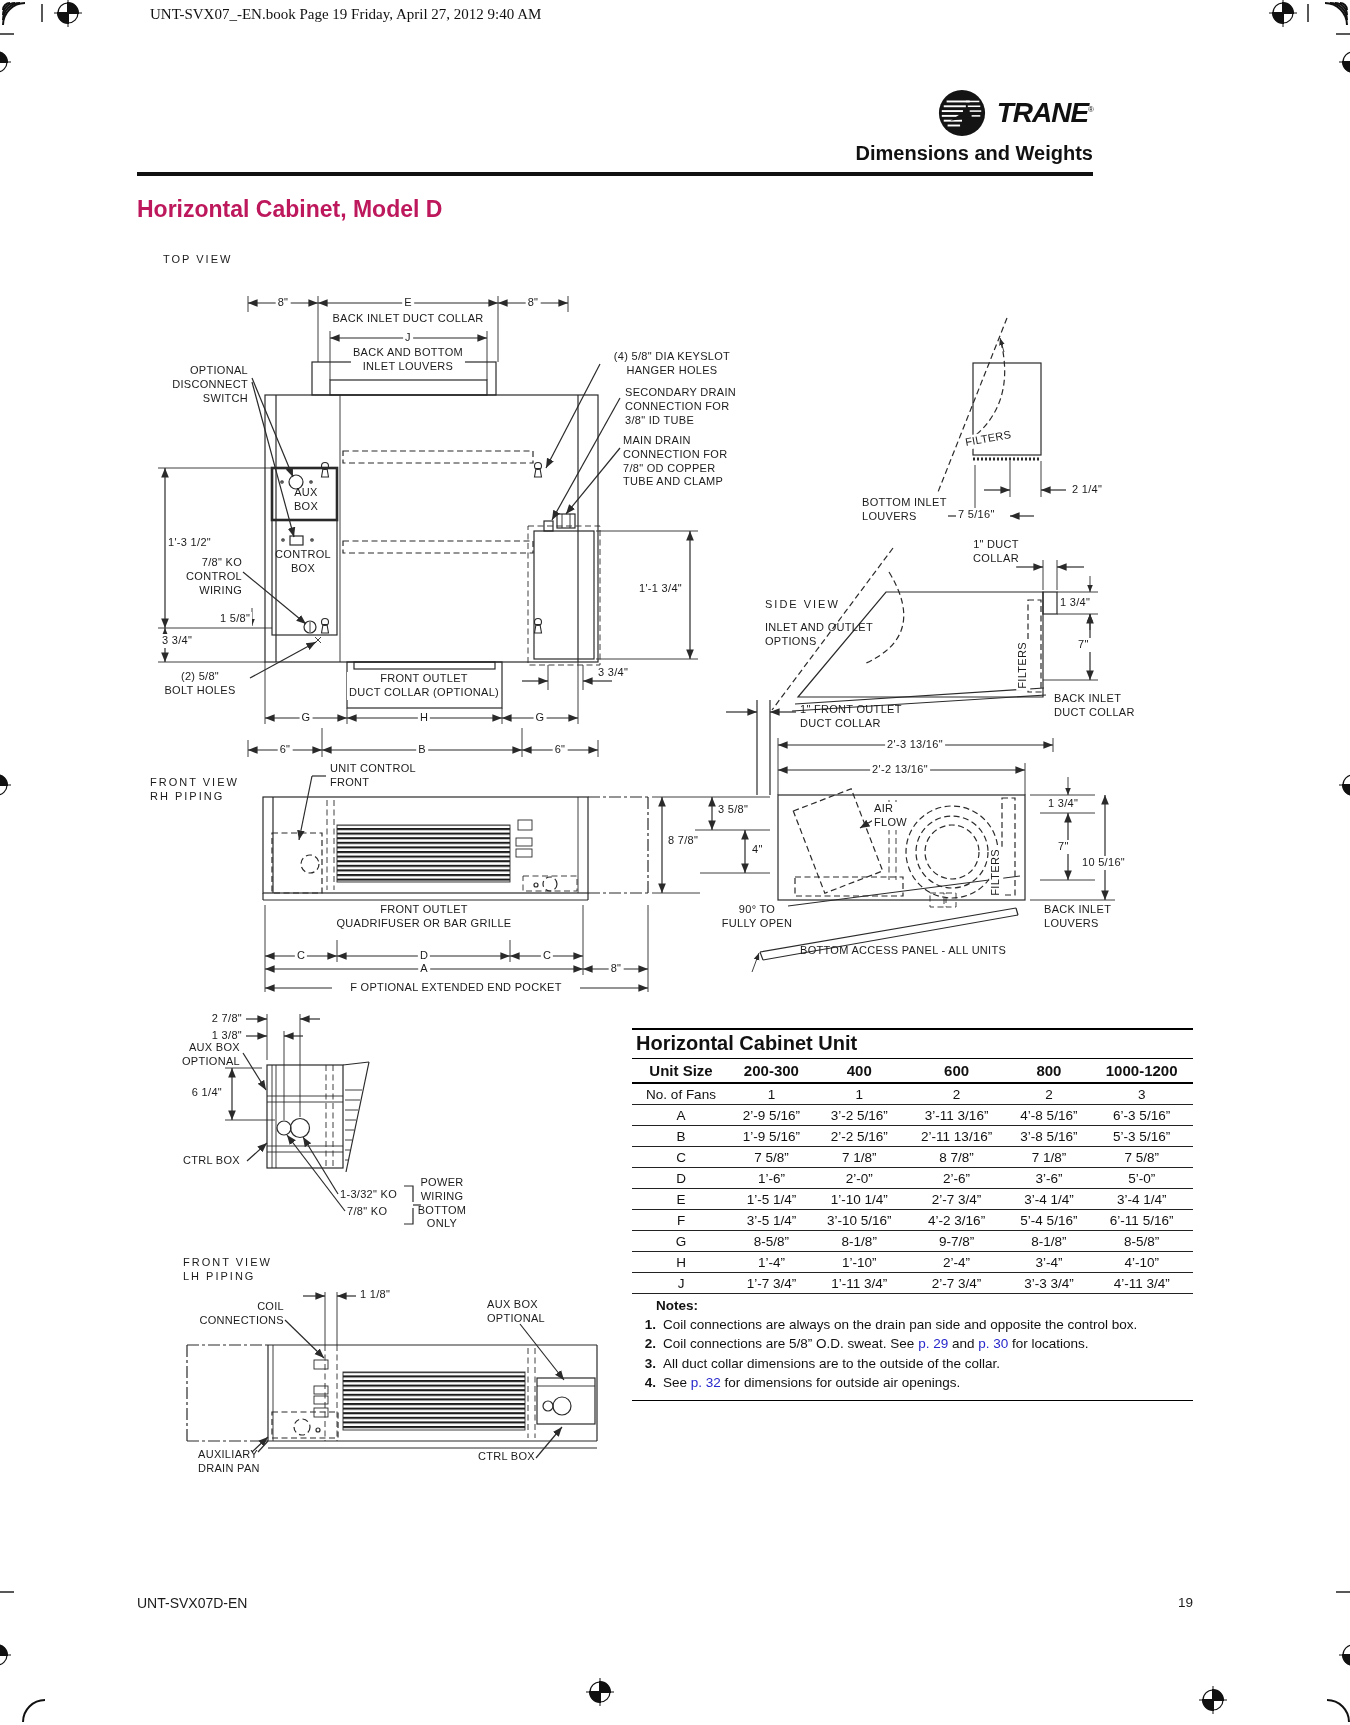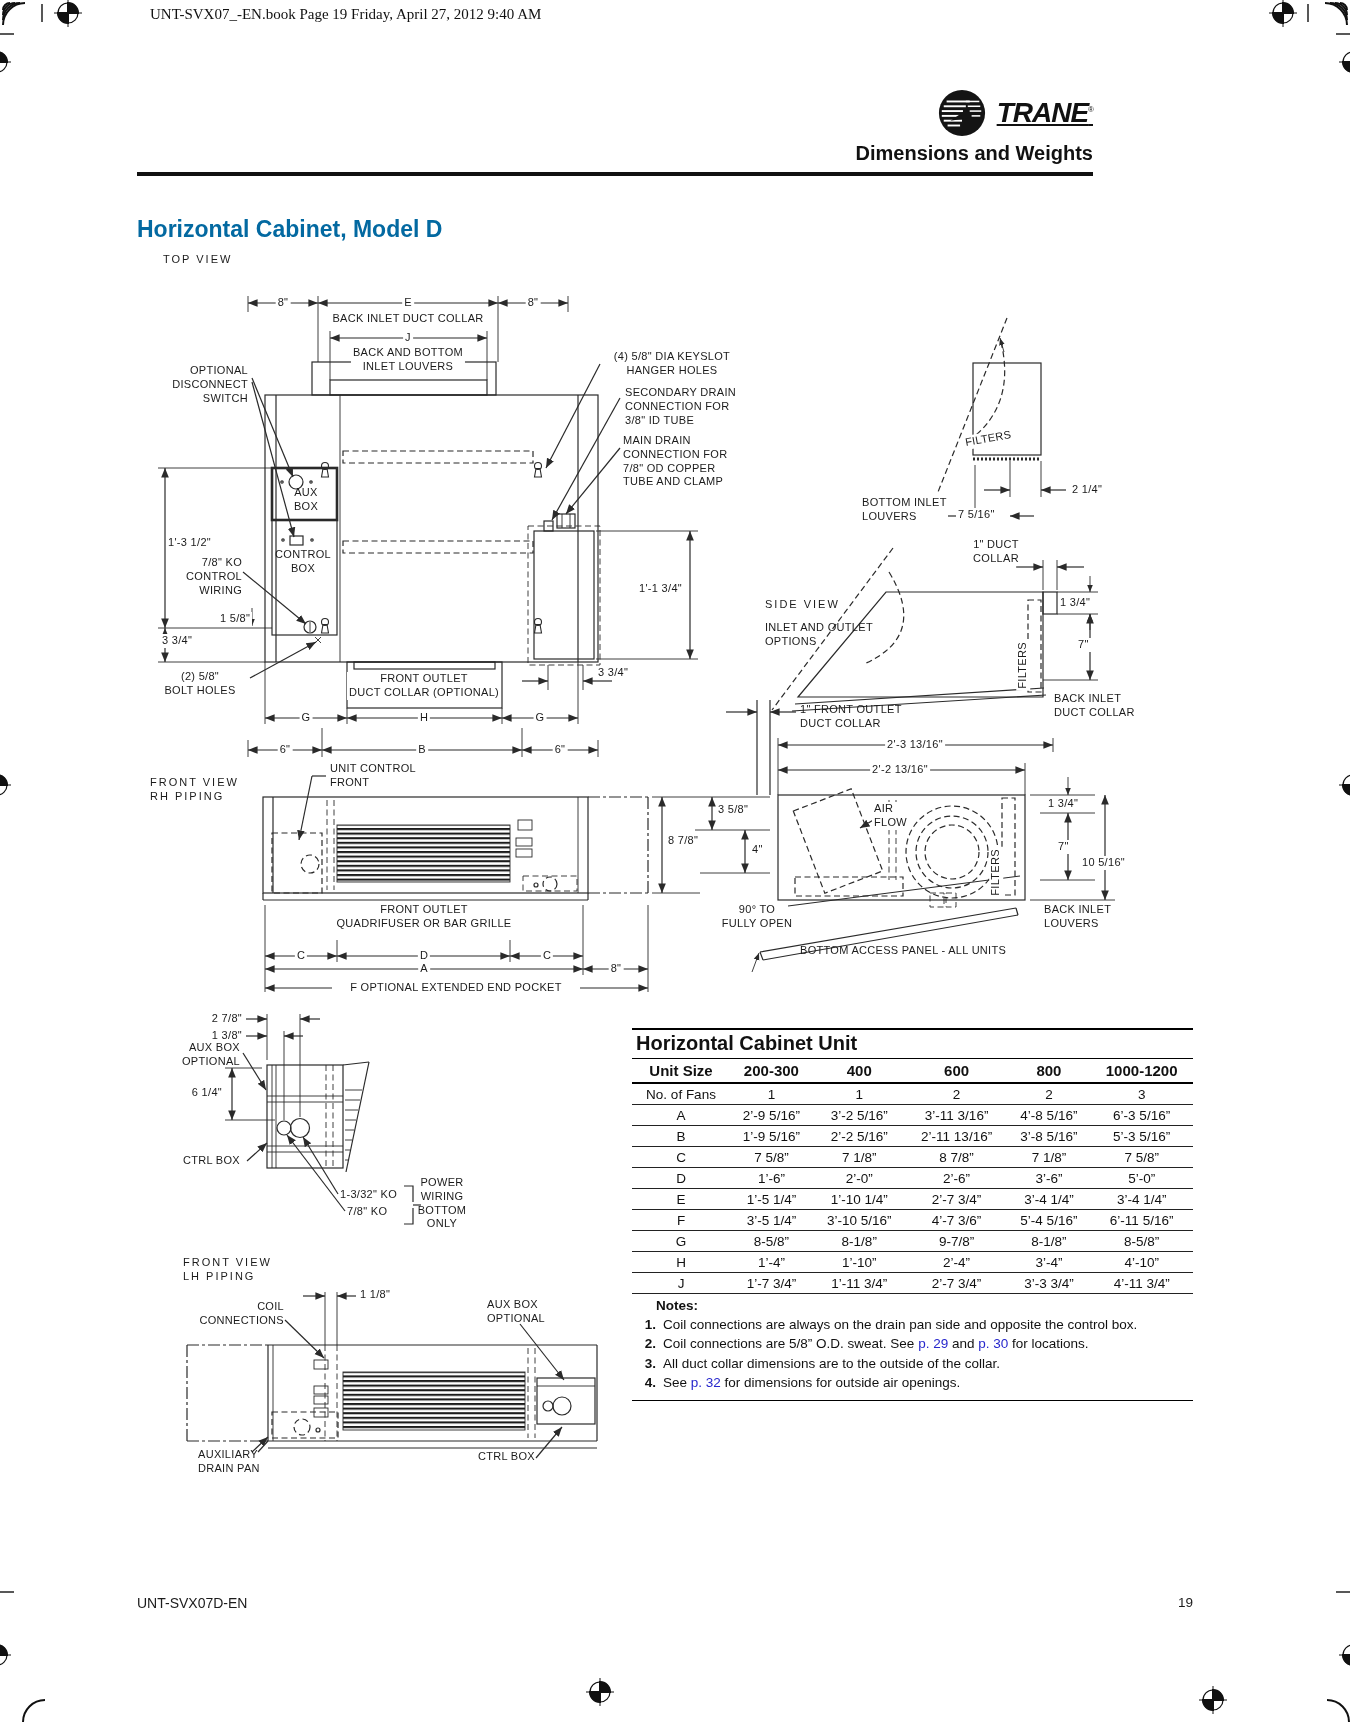--- a/index.html
+++ b/index.html
@@ -9,25 +9,25 @@
   .lbl{position:absolute;z-index:2;font:11px/1.25 "Liberation Sans",sans-serif;color:#1b1b1b;
        letter-spacing:.3px;white-space:pre-line;}
   .ctr{text-align:center;transform:translateX(-50%);}
   .rt{text-align:right;transform:translateX(-100%);}
   .dim{background:#fff;padding:0 2px;}
   .vtitle{font-size:11px;letter-spacing:2px;}
   .book-line{position:absolute;left:150px;top:6px;z-index:2;
              font:15px "Liberation Serif",serif;color:#111;}
   .brand{position:absolute;left:137px;top:88px;width:956px;z-index:2;text-align:right;}
   .logo-row{display:flex;justify-content:flex-end;align-items:center;gap:10px;}
-  .wordmark{font:italic 900 28px "Liberation Sans",sans-serif;letter-spacing:-1px;color:#111;text-decoration:underline;}
+  .wordmark{font:italic 900 28px "Liberation Sans",sans-serif;letter-spacing:-1px;color:#111;}
   .regsup{font:8px "Liberation Sans",sans-serif;vertical-align:super;font-style:normal;}
   .section-title{margin-top:4px;font:bold 20px "Liberation Sans",sans-serif;color:#111;}
   .section-rule{position:absolute;left:137px;top:172px;width:956px;height:4px;background:#111;z-index:2;}
-  .page-title{position:absolute;left:137px;top:196px;z-index:2;font:bold 23px "Liberation Sans",sans-serif;color:#0369a1;margin-top:20px;}
+  .page-title{position:absolute;left:137px;top:196px;z-index:2;font:bold 23px "Liberation Sans",sans-serif;color:#be185d;}
   
   .spec-wrap{position:absolute;left:632px;top:1028px;width:561px;z-index:3;}
   table.spec{width:100%;border-collapse:collapse;font:13.5px "Liberation Sans",sans-serif;color:#111;}
   table.spec .title-row th{text-align:left;font-size:20px;font-weight:bold;
        border-top:2.5px solid #000;border-bottom:1.5px solid #000;padding:2px 4px 3px 4px;}
   table.spec .head-row th{font-size:15px;font-weight:bold;text-align:center;
        border-bottom:2.2px solid #000;padding:3px 2px;}
   table.spec td{text-align:center;border-bottom:1.3px solid #222;padding:2.5px 2px;}
   table.spec td.row-label{font-size:13.5px;}
   table.spec col.c0{width:98px;}
@@ -597,21 +597,21 @@
             <td>1’-5 1/4”</td>
             <td>1’-10 1/4”</td>
             <td>2’-7 3/4”</td>
             <td>3’-4 1/4”</td>
             <td>3’-4 1/4”</td>
           </tr>
           <tr>
             <td class="row-label">F</td>
             <td>3’-5 1/4”</td>
             <td>3’-10 5/16”</td>
-            <td>4’-7 3/6”</td>
+            <td>4’-2 3/16”</td>
             <td>5’-4 5/16”</td>
             <td>6’-11 5/16”</td>
           </tr>
           <tr>
             <td class="row-label">G</td>
             <td>8-5/8”</td>
             <td>8-1/8”</td>
             <td>9-7/8”</td>
             <td>8-1/8”</td>
             <td>8-5/8”</td>

